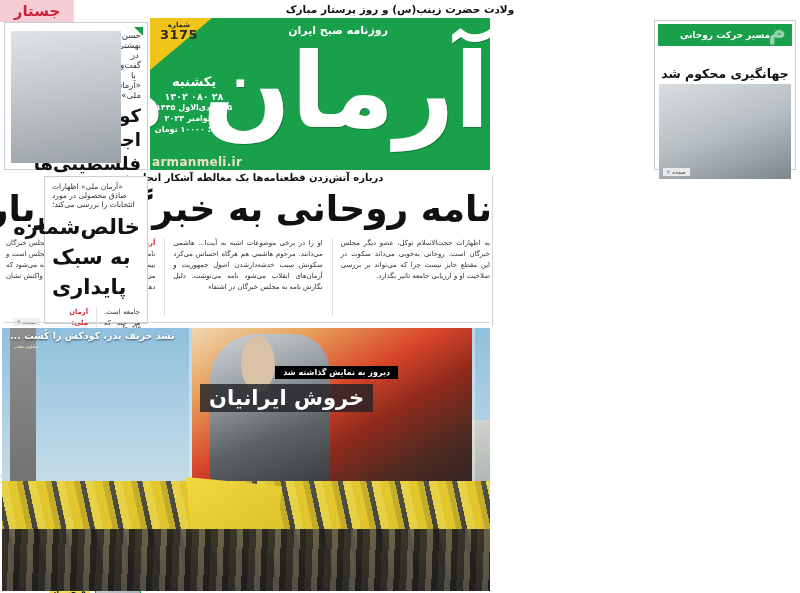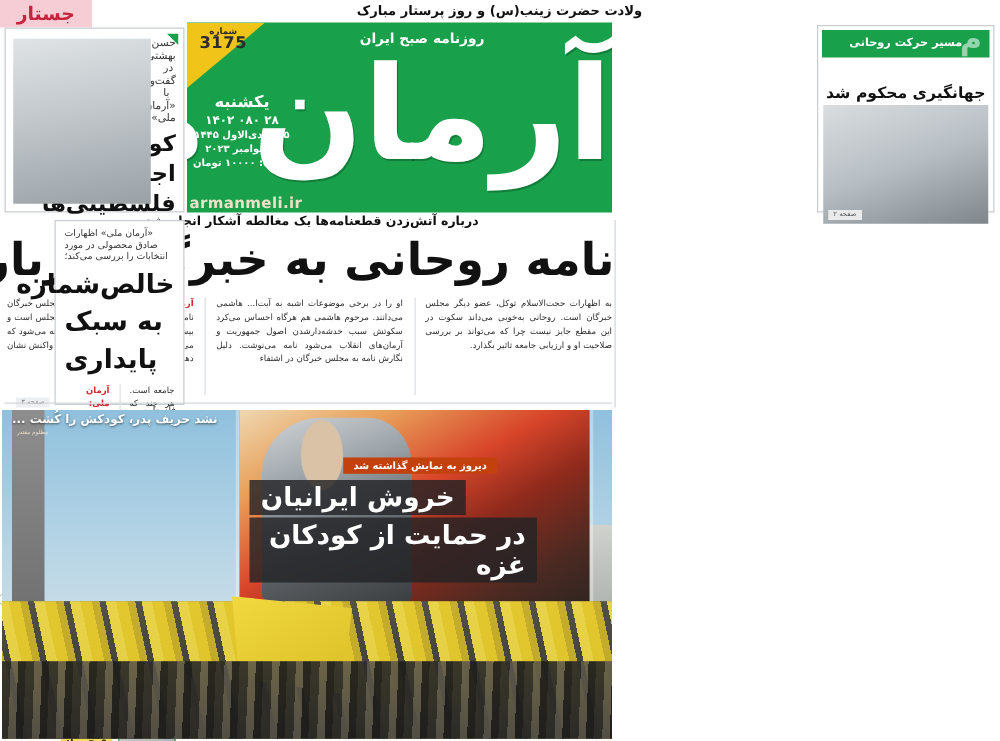--- a/index.html
+++ b/index.html
@@ -246,21 +246,21 @@
     background:
       repeating-linear-gradient(92deg, rgba(45,44,40,.88) 0 7px, rgba(95,90,78,.8) 7px 13px, rgba(30,30,28,.9) 13px 19px),
       linear-gradient(180deg,rgba(60,58,50,.4),#211f1c);
   }
   .ph-flagyellow {
     position:absolute; bottom: 36px; right: 208px; width: 96px; height: 78px;
     background: linear-gradient(150deg,#f2d93f,#d9bd26);
     clip-path: polygon(0 0,100% 12%,92% 100%,6% 84%);
   }
   .ph-caption-green {
-    position: absolute; top: 38px; right: 92px; background: #c2410c; color:#fff;
+    position: absolute; top: 38px; right: 92px; background: #000000; color:#fff;
     font-size: 8px; font-weight: bold; padding: 2px 8px;
   }
   .ph-caption-main {
     position: absolute; top: 56px; right: 60px; width: 230px;
   }
   .ph-caption-main span {
     display: block; background: rgba(35,35,38,.82); color: #fff; font-size: 21px;
     font-weight: bold; padding: 2px 9px; margin-bottom: 2px; text-align: right;
     letter-spacing: -0.5px; width: fit-content; margin-right:auto;
   }
@@ -412,20 +412,19 @@
     <div class="ph-mural-txt">نشد حریف پدر، کودکش را کُشت ...</div>
     <div class="ph-mural-sig">مظلوم مقتدر</div>
     <div class="ph-plinth"></div>
     <div class="ph-stage"></div>
     <div class="ph-crowd"></div>
     <div class="ph-flagyellow"></div>
     <div class="ph-crowd2"></div>
     <div class="ph-caption-green">دیروز به نمایش گذاشته شد</div>
     <div class="ph-caption-main">
       <span>خروش ایرانیان</span>
-      <span>در حمایت از کودکان غزه</span>
     </div>
   </div>
 
   <div class="vline" style="top:176px; right:307px; height:150px;"></div>
   <div class="hline" style="top:322px; right:310px; left:4px;"></div>
 
 </div>
 
 </body></html>

